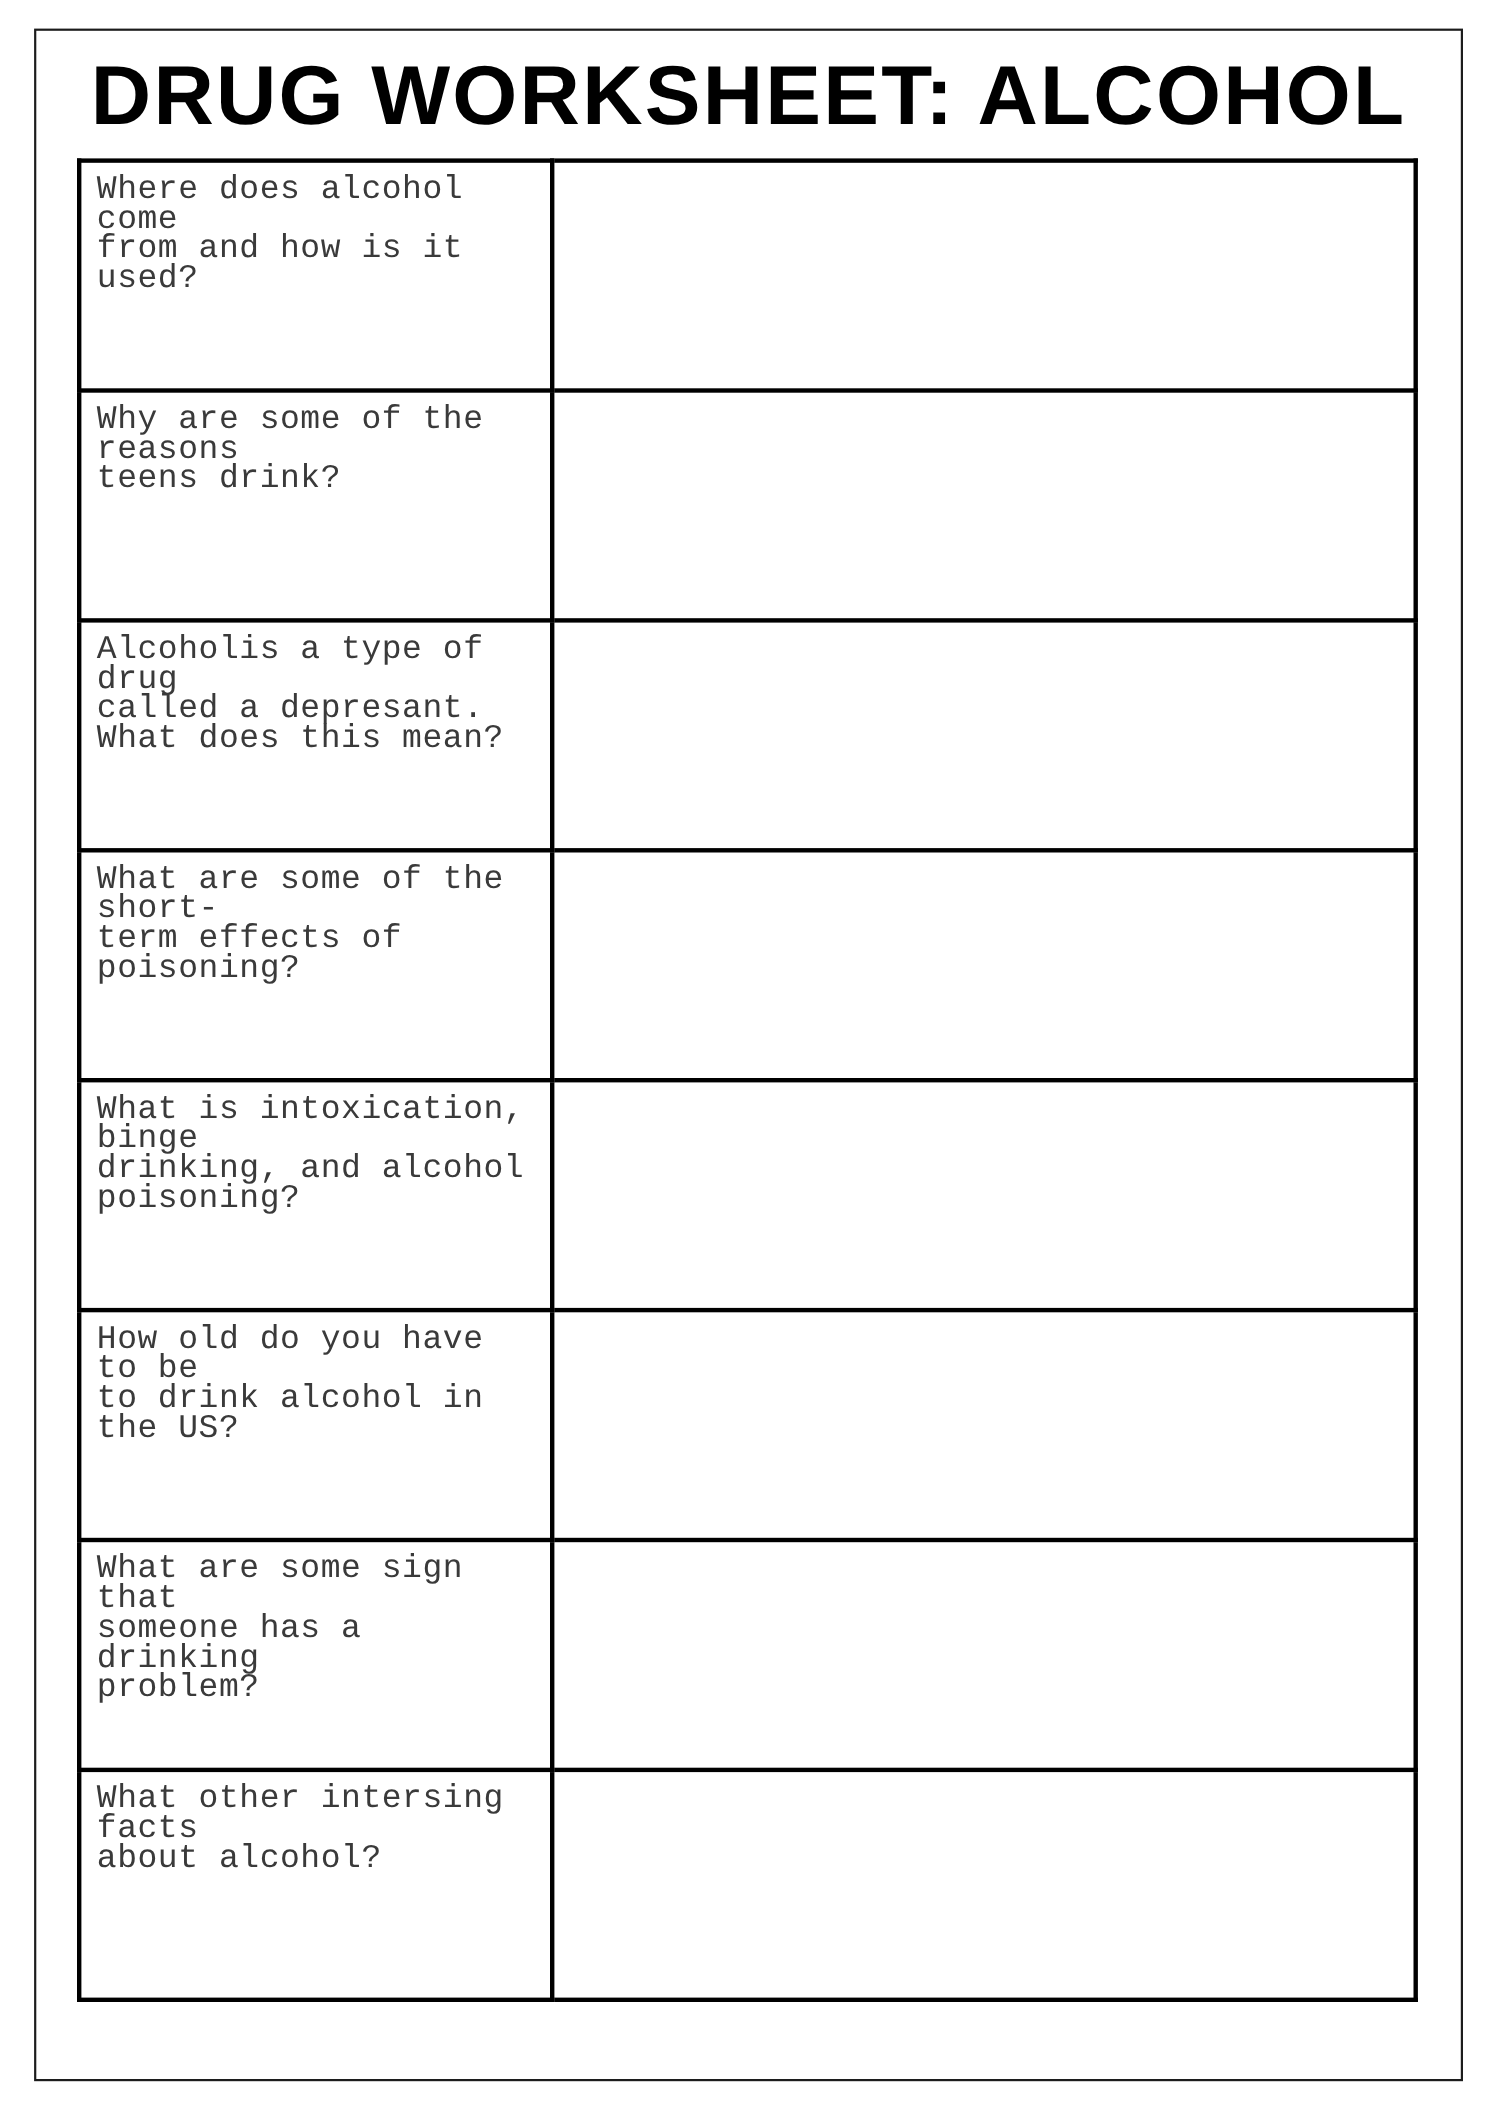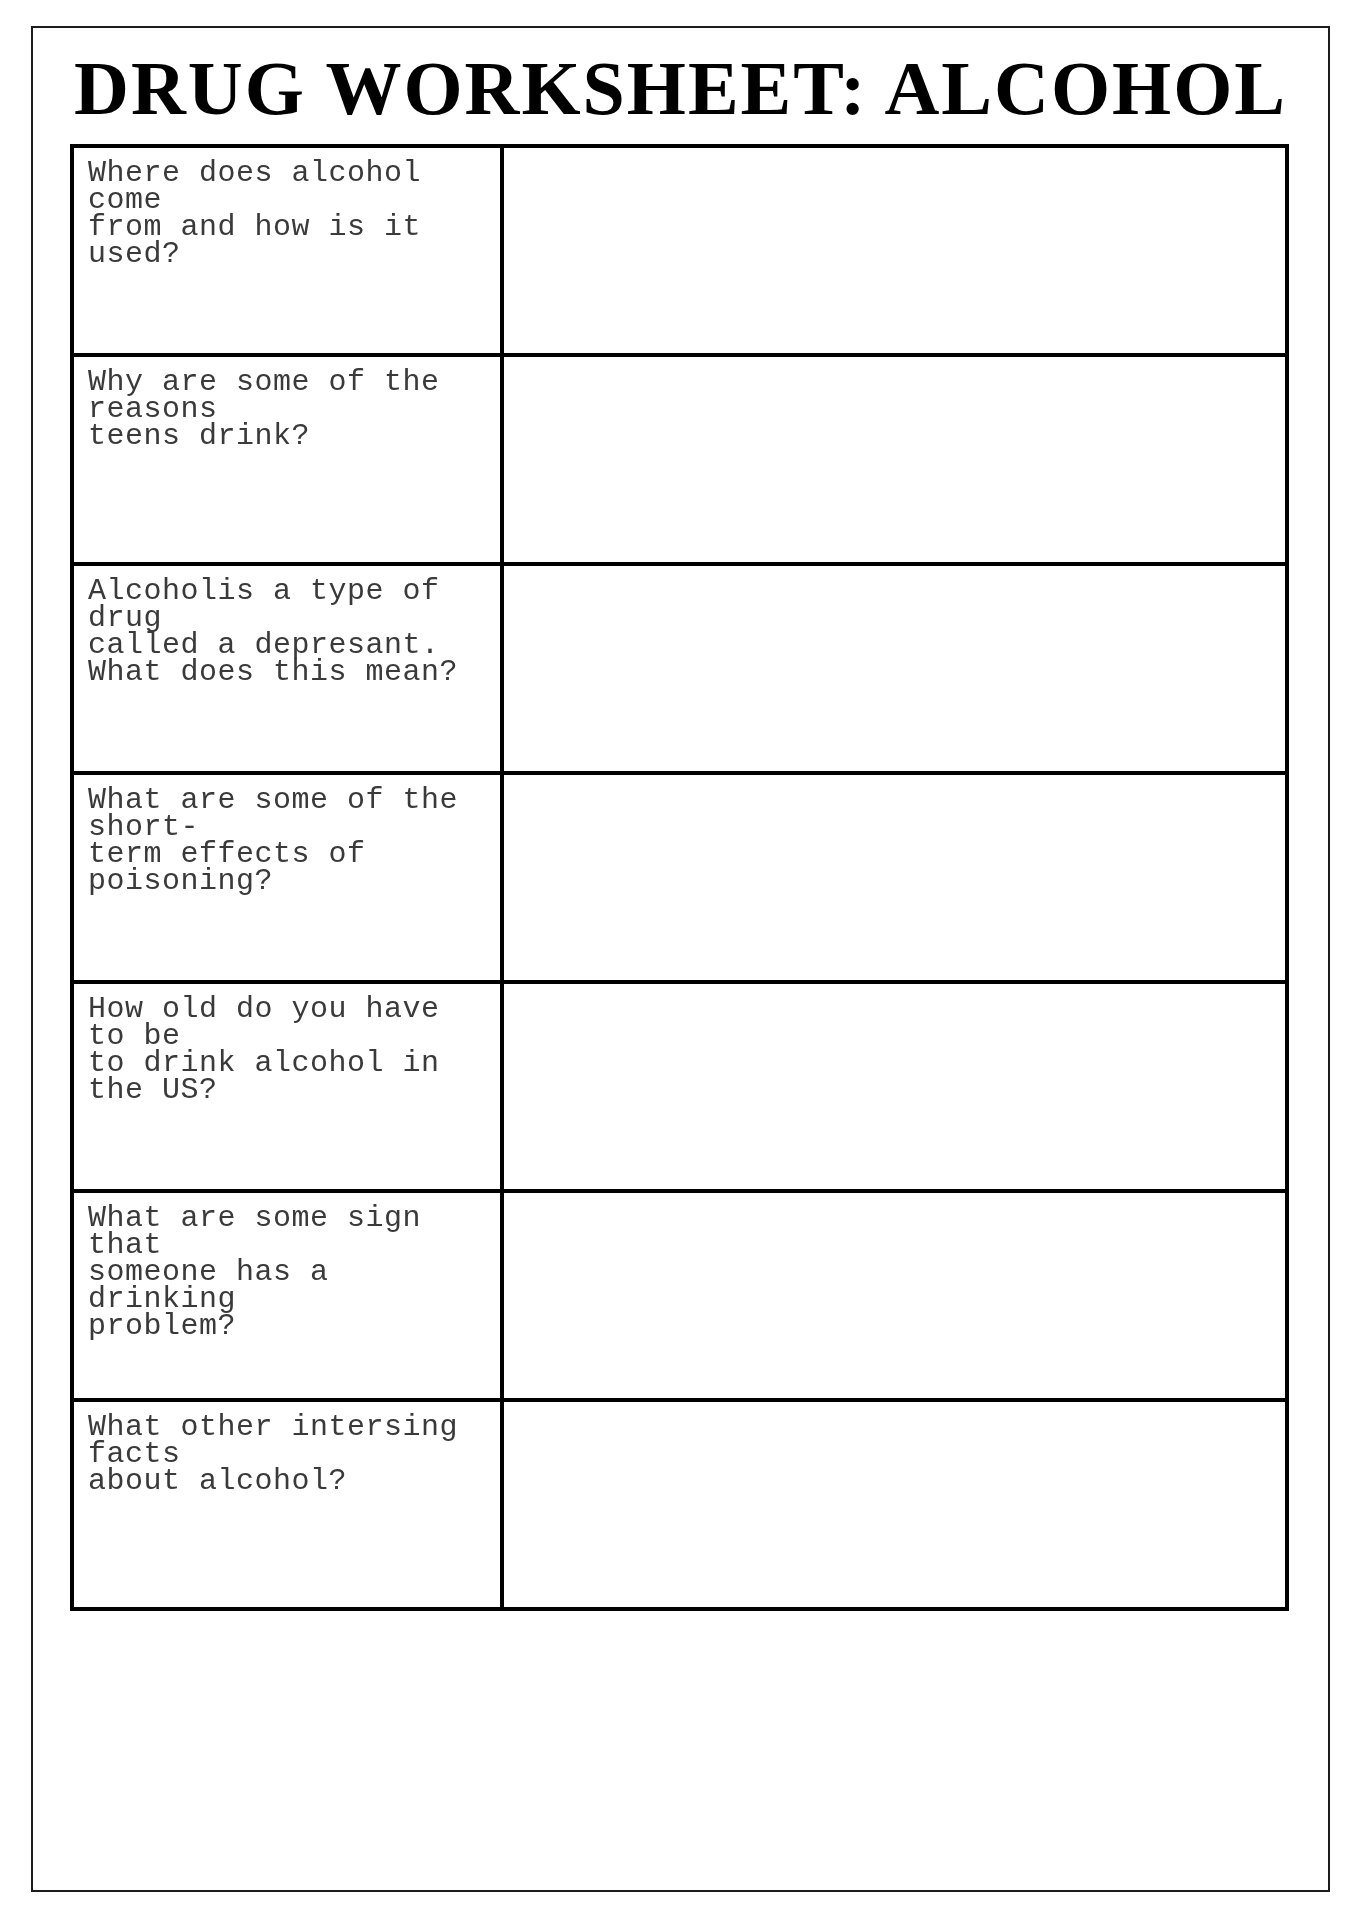--- a/index.html
+++ b/index.html
@@ -23,21 +23,21 @@
     border: 2px solid #1c1c1c;
     background: #ffffff;
   }
   .title {
     position: absolute;
     top: 22px;
     left: 0;
     right: 0;
     margin: 0;
     text-align: center;
-    font-family: Liberation Serif, serif;
+    font-family: Liberation Sans, sans-serif;
     font-weight: bold;
     font-size: 76px;
     line-height: 1;
     letter-spacing: 2px;
     color: #000000;
     white-space: nowrap;
   }
   table.worksheet {
     position: absolute;
     left: 37px;
@@ -95,20 +95,26 @@
 called a depresant.
 What does this mean?</td>
         <td class="answer-cell"></td>
       </tr>
       <tr>
         <td class="question-cell">What are some of the short-
 term effects of poisoning?</td>
         <td class="answer-cell"></td>
       </tr>
       <tr>
+        <td class="question-cell">What is intoxication, binge
+drinking, and alcohol
+poisoning?</td>
+        <td class="answer-cell"></td>
+      </tr>
+      <tr>
         <td class="question-cell">How old do you have to be
 to drink alcohol in the US?</td>
         <td class="answer-cell"></td>
       </tr>
       <tr>
         <td class="question-cell">What are some sign that
 someone has a drinking
 problem?</td>
         <td class="answer-cell"></td>
       </tr>

